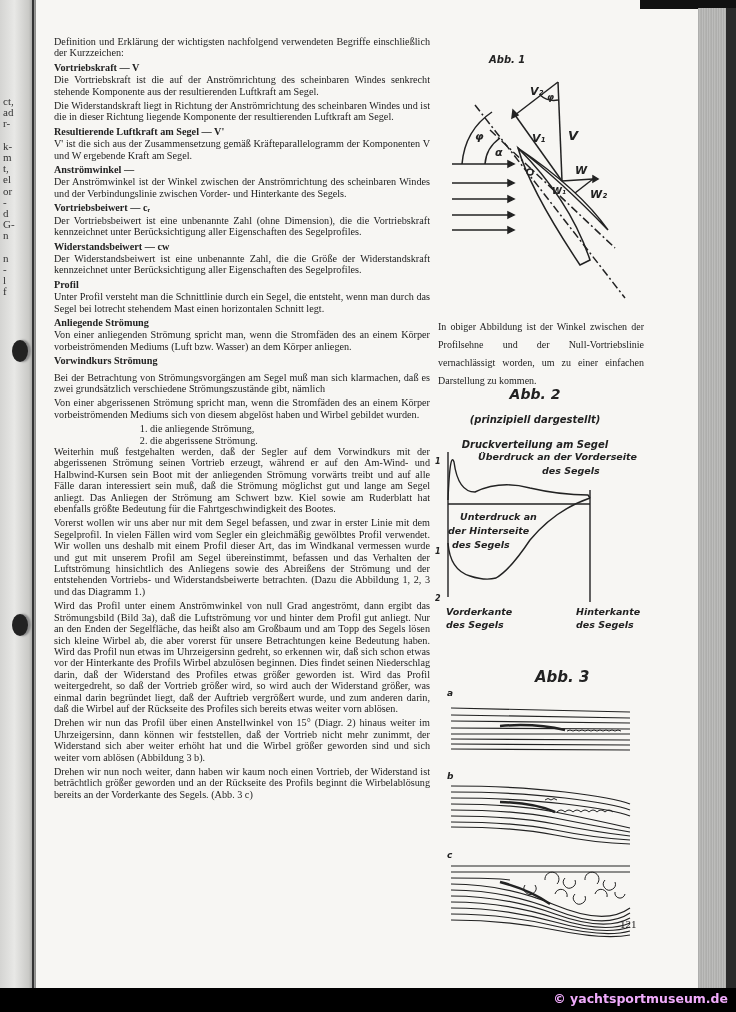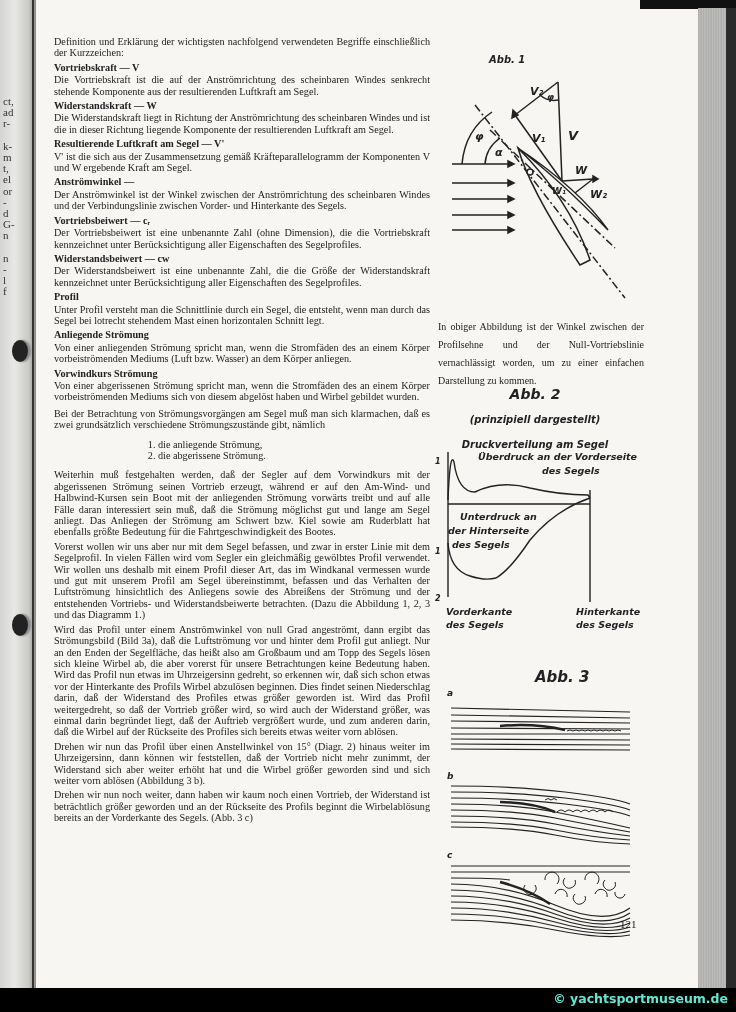--- a/index.html
+++ b/index.html
@@ -8,35 +8,35 @@
   .gutter{position:absolute;left:0;top:0;width:36px;height:1012px;background:linear-gradient(90deg,#d4d4d2 0%,#e8e8e6 40%,#c9c9c6 80%,#8a8a88 100%);}
   .gutter .frag{position:absolute;left:3px;top:96px;width:22px;font-size:11px;line-height:11.2px;color:#333;}
   .gutter .line{position:absolute;right:2px;top:0;width:2px;height:1012px;background:#333;}
   .hole{position:absolute;left:12px;width:16px;height:22px;border-radius:50%;background:#222;box-shadow:3px 0 2px #888;}
   .edges{position:absolute;left:698px;top:8px;width:38px;height:1004px;background:repeating-linear-gradient(90deg,#bdbdbb 0px,#9f9f9d 1px,#d9d9d7 2px,#8e8e8c 3px,#cfcfcd 4px,#aaa 5px);}
   .edges::after{content:"";position:absolute;right:0;top:0;width:10px;height:100%;background:#2a2a2a;}
   .topbar{position:absolute;left:640px;top:0;width:96px;height:9px;background:#111;}
   .left{position:absolute;left:54px;top:36px;width:376px;font-size:10.2px;line-height:11.4px;color:#222;text-align:justify;}
   .left p{margin:0 0 3px 0;}
   .left h4{margin:3px 0 1px 0;font-size:10.2px;font-weight:bold;}
-  .left ol{margin:8px;padding-left:96px;}
+  .left ol{margin:0;padding-left:96px;}
   .left ol li{margin:0;}
   .caption-hand{font-family:"DejaVu Sans",sans-serif;font-style:italic;font-weight:bold;color:#222;}
   .abb1-title{position:absolute;left:489px;top:38px;font-size:10px;margin-top:16px;}
   .fig1{position:absolute;left:430px;top:60px;width:220px;height:250px;}
   .note{position:absolute;left:438px;top:318px;width:206px;font-size:10px;line-height:18px;color:#222;text-align:justify;}
   .abb2-title{position:absolute;left:430px;top:386px;width:210px;text-align:center;font-size:14px;}
   .abb2-sub1{position:absolute;left:430px;top:399px;width:210px;text-align:center;font-size:10px;margin-top:40px;}
   .abb2-sub2{position:absolute;left:430px;top:414px;width:210px;text-align:center;font-size:10px;}
   .fig2{position:absolute;left:430px;top:440px;width:220px;height:200px;}
   .abb3-title{position:absolute;left:535px;top:668px;font-size:15px;}
   .fig3{position:absolute;left:445px;top:680px;width:200px;height:260px;}
   .pageno{position:absolute;left:620px;top:918px;font-size:11px;color:#222;}
   .watermark{position:absolute;left:0;top:988px;width:736px;height:24px;background:#000;}
-  .watermark span{position:absolute;right:8px;top:3px;font-family:"DejaVu Sans",sans-serif;font-weight:bold;font-size:12.5px;color:#5eead4;}
+  .watermark span{position:absolute;right:8px;top:3px;font-family:"DejaVu Sans",sans-serif;font-weight:bold;font-size:12.5px;color:#f0abfc;}
 </style>
 </head>
 <body>
 
 <div class="page">
 
   <div class="gutter">
     <div class="frag" style="white-space:pre;">ct,
 ad
 r-
@@ -61,38 +61,37 @@
   <div class="hole" style="top:614px;"></div>
 
   <div class="topbar"></div>
   <div class="edges"></div>
 
   <div class="left">
     <p>Definition und Erklärung der wichtigsten nachfolgend verwendeten Begriffe einschließlich der Kurzzeichen:</p>
 
     <h4>Vortriebskraft — V</h4>
     <p>Die Vortriebskraft ist die auf der Anströmrichtung des scheinbaren Windes senkrecht stehende Komponente aus der resultierenden Luftkraft am Segel.</p>
-    <h4>Widerstandskraft — W</h4>
     <p>Die Widerstandskraft liegt in Richtung der Anströmrichtung des scheinbaren Windes und ist die in dieser Richtung liegende Komponente der resultierenden Luftkraft am Segel.</p>
     <h4>Resultierende Luftkraft am Segel — V'</h4>
     <p>V' ist die sich aus der Zusammensetzung gemäß Kräfteparallelogramm der Komponenten V und W ergebende Kraft am Segel.</p>
     <h4>Anströmwinkel —</h4>
     <p>Der Anströmwinkel ist der Winkel zwischen der Anströmrichtung des scheinbaren Windes und der Verbindungslinie zwischen Vorder- und Hinterkante des Segels.</p>
     <h4>Vortriebsbeiwert — cᵣ</h4>
     <p>Der Vortriebsbeiwert ist eine unbenannte Zahl (ohne Dimension), die die Vortriebskraft kennzeichnet unter Berücksichtigung aller Eigenschaften des Segelprofiles.</p>
     <h4>Widerstandsbeiwert — cw</h4>
     <p>Der Widerstandsbeiwert ist eine unbenannte Zahl, die die Größe der Widerstandskraft kennzeichnet unter Berücksichtigung aller Eigenschaften des Segelprofiles.</p>
     <h4>Profil</h4>
     <p>Unter Profil versteht man die Schnittlinie durch ein Segel, die entsteht, wenn man durch das Segel bei lotrecht stehendem Mast einen horizontalen Schnitt legt.</p>
     <h4>Anliegende Strömung</h4>
     <p>Von einer anliegenden Strömung spricht man, wenn die Stromfäden des an einem Körper vorbeiströmenden Mediums (Luft bzw. Wasser) an dem Körper anliegen.</p>
     <h4>Vorwindkurs Strömung</h4>
+    <p style="margin-top:5px;">Bei der Betrachtung von Strömungsvorgängen am Segel muß man sich klarmachen, daß es zwei grundsätzlich verschiedene Strömungszustände gibt, nämlich</p>
+
     <p>Von einer abgerissenen Strömung spricht man, wenn die Stromfäden des an einem Körper vorbeiströmenden Mediums sich von diesem abgelöst haben und Wirbel gebildet wurden.</p>
-
-    <p style="margin-top:5px;">Bei der Betrachtung von Strömungsvorgängen am Segel muß man sich klarmachen, daß es zwei grundsätzlich verschiedene Strömungszustände gibt, nämlich</p>
     <ol>
       <li>die anliegende Strömung,</li>
       <li>die abgerissene Strömung.</li>
     </ol>
     <p>Weiterhin muß festgehalten werden, daß der Segler auf dem Vorwindkurs mit der abgerissenen Strömung seinen Vortrieb erzeugt, während er auf den Am-Wind- und Halbwind-Kursen sein Boot mit der anliegenden Strömung vorwärts treibt und auf alle Fälle daran interessiert sein muß, daß die Strömung möglichst gut und lange am Segel anliegt. Das Anliegen der Strömung am Schwert bzw. Kiel sowie am Ruderblatt hat ebenfalls größte Bedeutung für die Fahrtgeschwindigkeit des Bootes.</p>
     <p>Vorerst wollen wir uns aber nur mit dem Segel befassen, und zwar in erster Linie mit dem Segelprofil. In vielen Fällen wird vom Segler ein gleichmäßig gewölbtes Profil verwendet. Wir wollen uns deshalb mit einem Profil dieser Art, das im Windkanal vermessen wurde und gut mit unserem Profil am Segel übereinstimmt, befassen und das Verhalten der Luftströmung hinsichtlich des Anliegens sowie des Abreißens der Strömung und der entstehenden Vortriebs- und Widerstandsbeiwerte betrachten. (Dazu die Abbildung 1, 2, 3 und das Diagramm 1.)</p>
     <p>Wird das Profil unter einem Anströmwinkel von null Grad angeströmt, dann ergibt das Strömungsbild (Bild 3a), daß die Luftströmung vor und hinter dem Profil gut anliegt. Nur an den Enden der Segelfläche, das heißt also am Großbaum und am Topp des Segels lösen sich kleine Wirbel ab, die aber vorerst für unsere Betrachtungen keine Bedeutung haben. Wird das Profil nun etwas im Uhrzeigersinn gedreht, so erkennen wir, daß sich schon etwas vor der Hinterkante des Profils Wirbel abzulösen beginnen. Dies findet seinen Niederschlag darin, daß der Widerstand des Profiles etwas größer geworden ist. Wird das Profil weitergedreht, so daß der Vortrieb größer wird, so wird auch der Widerstand größer, was einmal darin begründet liegt, daß der Auftrieb vergrößert wurde, und zum anderen darin, daß die Wirbel auf der Rückseite des Profiles sich bereits etwas weiter vorn ablösen.</p>
     <p>Drehen wir nun das Profil über einen Anstellwinkel von 15° (Diagr. 2) hinaus weiter im Uhrzeigersinn, dann können wir feststellen, daß der Vortrieb nicht mehr zunimmt, der Widerstand sich aber weiter erhöht hat und die Wirbel größer geworden sind und sich weiter vorn ablösen (Abbildung 3 b).</p>
     <p>Drehen wir nun noch weiter, dann haben wir kaum noch einen Vortrieb, der Widerstand ist beträchtlich größer geworden und an der Rückseite des Profils beginnt die Wirbelablösung bereits an der Vorderkante des Segels. (Abb. 3 c)</p>
   </div>

